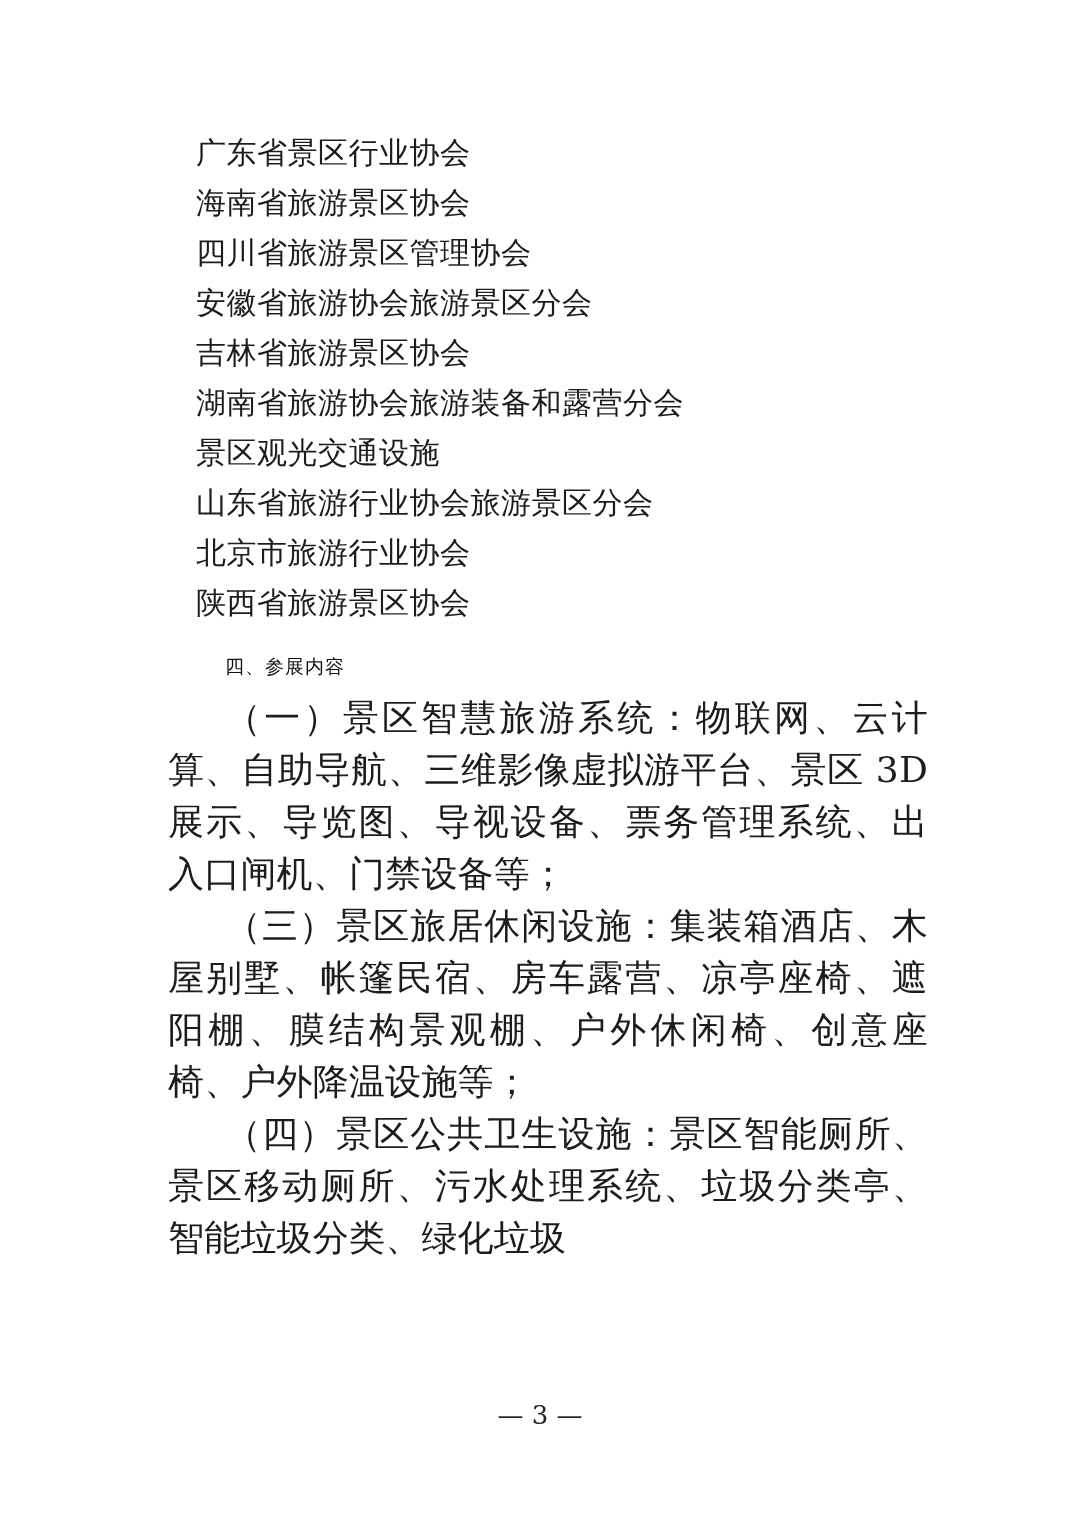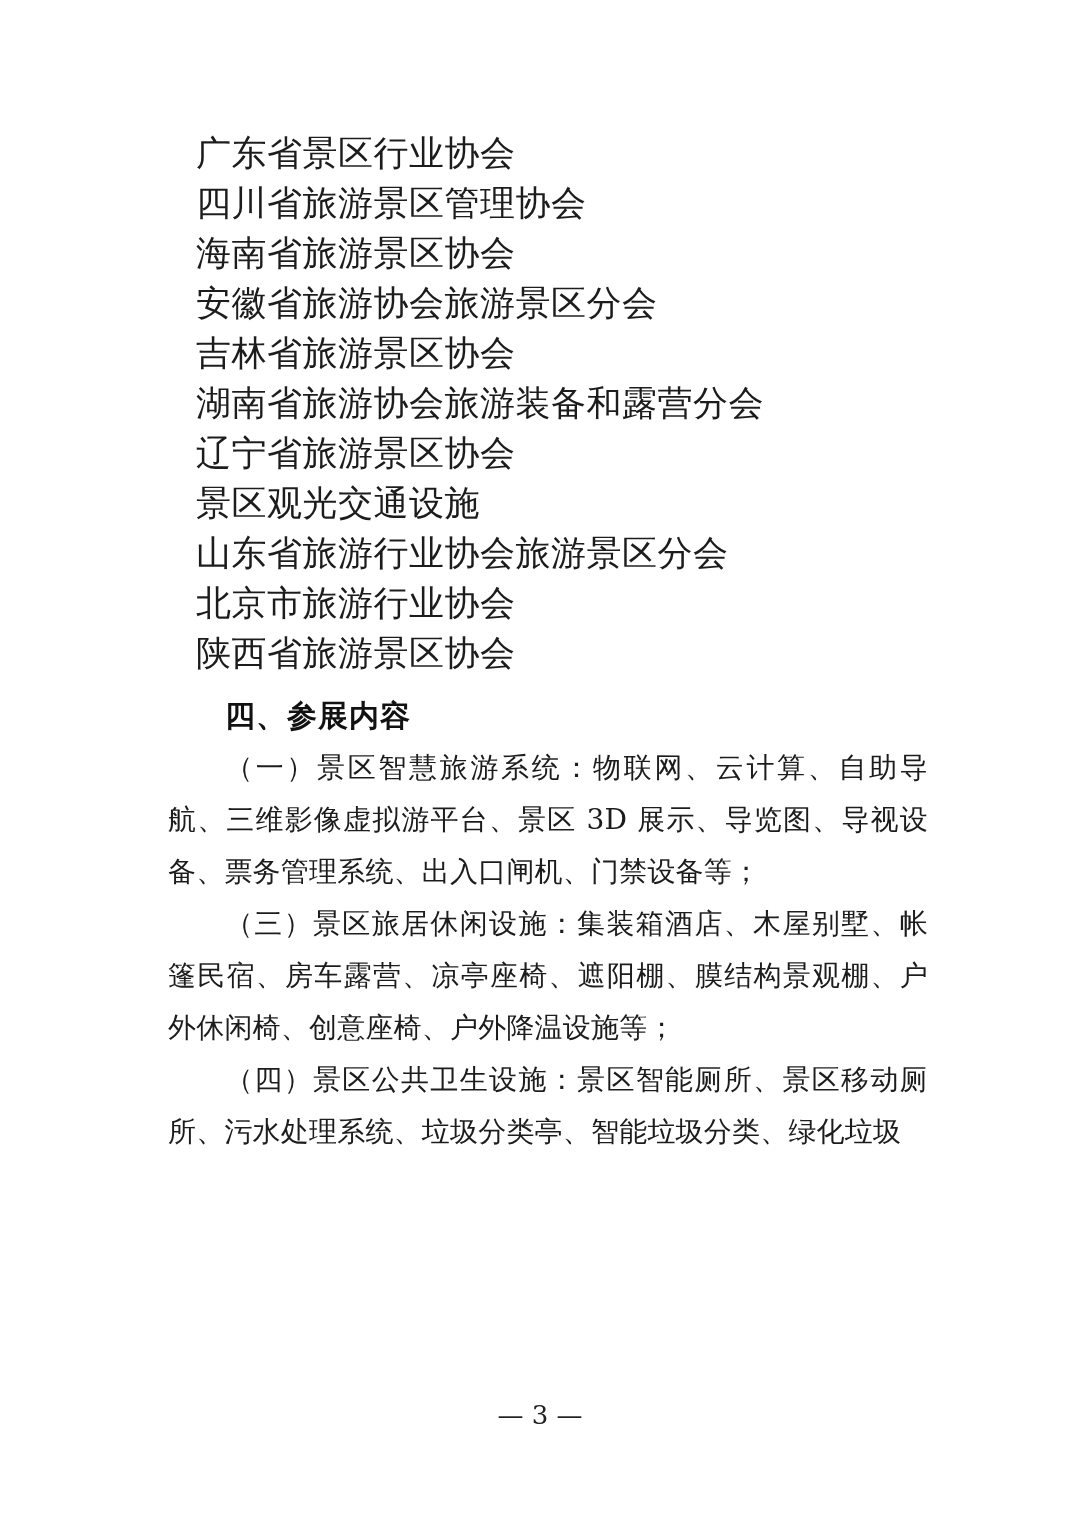--- a/index.html
+++ b/index.html
@@ -22,38 +22,38 @@
     left: 168px;
     top: 128px;
     width: 760px;
   }
   .org-list {
     margin: 0;
     padding: 0;
     list-style: none;
   }
   .org-item {
-    font-size: 35px;
+    font-size: 30px;
     line-height: 50px;
     letter-spacing: 0.5px;
     padding-left: 28px;
     white-space: nowrap;
     color: #1c1c1c;
   }
   .section-heading {
-    font-size: 30px;
+    font-size: 19px;
     line-height: 52px;
-    font-weight: bold;
+    font-weight: normal;
     padding-left: 57px;
     margin-top: 12px;
     letter-spacing: 1px;
     color: #111111;
   }
   .para {
-    font-size: 28px;
+    font-size: 36px;
     line-height: 52px;
     text-align: justify;
     text-justify: inter-ideograph;
     text-indent: 57px;
     letter-spacing: 0.2px;
     color: #1c1c1c;
     margin: 0;
   }
   .footer {
     position: absolute;
@@ -68,26 +68,25 @@
 </style>
 </head>
 <body>
 
 <div class="page">
 
   <div class="content">
 
     <ul class="org-list">
       <li class="org-item">广东省景区行业协会</li>
+      <li class="org-item">海南省旅游景区协会</li>
       <li class="org-item">四川省旅游景区管理协会</li>
-      <li class="org-item">海南省旅游景区协会</li>
       <li class="org-item">安徽省旅游协会旅游景区分会</li>
       <li class="org-item">吉林省旅游景区协会</li>
       <li class="org-item">湖南省旅游协会旅游装备和露营分会</li>
-      <li class="org-item">辽宁省旅游景区协会</li>
       <li class="org-item">景区观光交通设施</li>
       <li class="org-item">山东省旅游行业协会旅游景区分会</li>
       <li class="org-item">北京市旅游行业协会</li>
       <li class="org-item">陕西省旅游景区协会</li>
     </ul>
 
     <div class="section-heading">四、参展内容</div>
 
     <p class="para">（一）景区智慧旅游系统：物联网、云计算、自助导航、三维影像虚拟游平台、景区 3D 展示、导览图、导视设备、票务管理系统、出入口闸机、门禁设备等；</p>
     <p class="para">（三）景区旅居休闲设施：集装箱酒店、木屋别墅、帐篷民宿、房车露营、凉亭座椅、遮阳棚、膜结构景观棚、户外休闲椅、创意座椅、户外降温设施等；</p>

